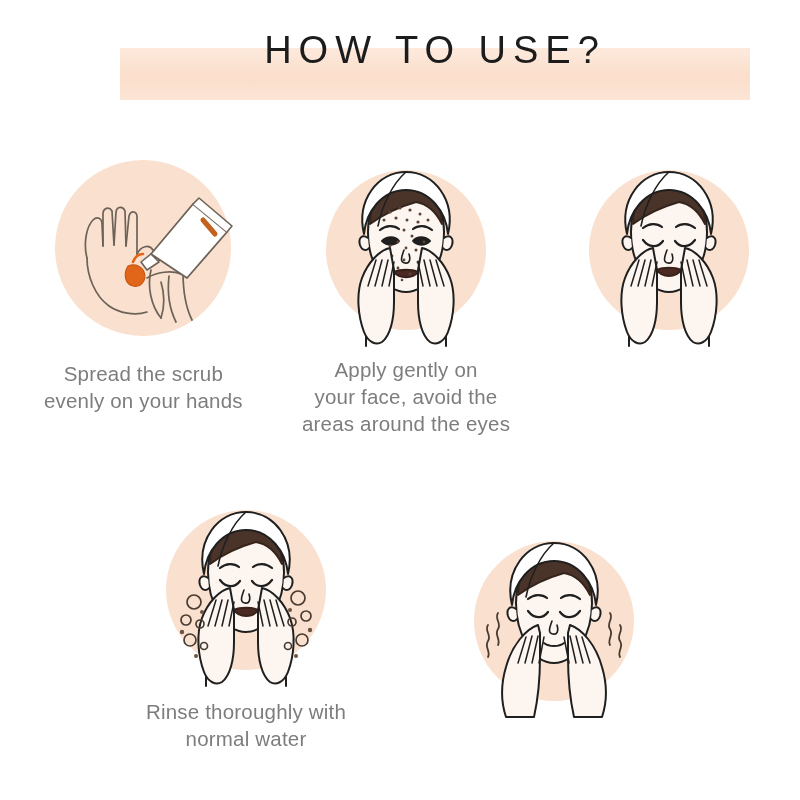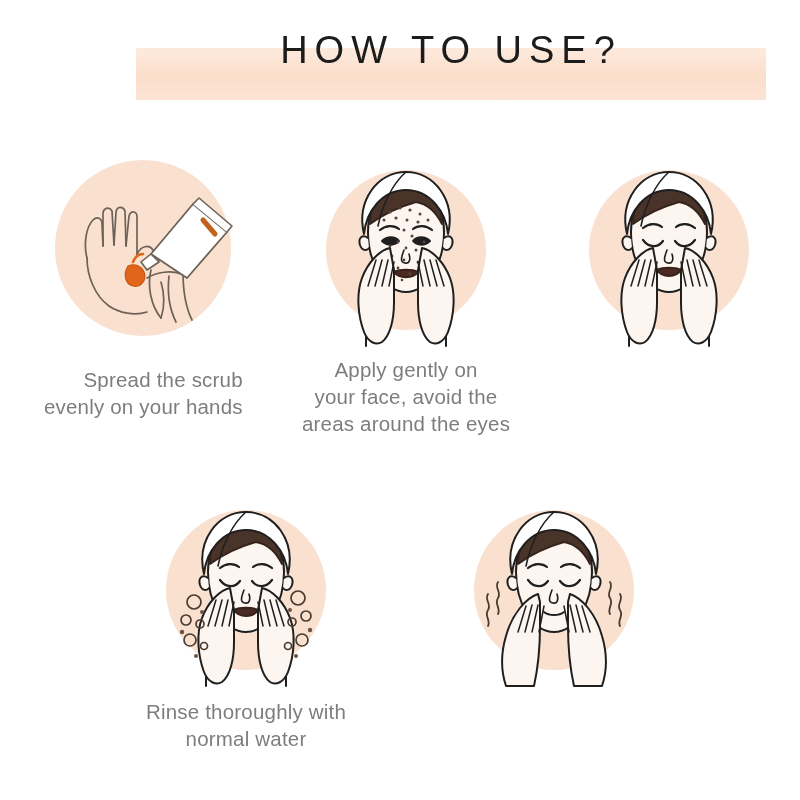--- a/index.html
+++ b/index.html
@@ -9,21 +9,21 @@
     background:#ffffff;
     font-family:"Liberation Sans", sans-serif;
     overflow:hidden;
     position:relative;
   }
   .page{position:relative;width:800px;height:800px;}
 
   
   .title-wrap{
     position:absolute;
-    left:136px; top:48px;
+    left:120px; top:48px;
     width:630px; height:52px;
   }
   .title-band{
     position:absolute;inset:0;
     background:linear-gradient(180deg,#fdeadd 0%,#fbdecb 55%,#fce4d6 100%);
     border-radius:1px;
   }
   .title-text{
     position:absolute;
     left:0; right:0; top:-17px;
@@ -57,25 +57,25 @@
     color:#7d7d7d;
     font-size:20.5px;
     line-height:1.32;
     letter-spacing:.2px;
     white-space:pre-line;
   }
   .cap-wide{max-width:270px;}
 
   
   .row-top .p1{margin-left:12px;}
-  .row-top .p1 .caption{margin-top:16px;text-align:right;}
+  .row-top .p1 .caption{margin-top:10px;}
   .row-top .p2 .caption{margin-top:6px;text-align:center;}
   .row-top .p3 .caption{margin-top:6px;}
   .row-bottom{justify-content:center;gap:108px;padding-left:0;}
-  .row-bottom .panel{flex:0 0 auto;}
+  .row-bottom .panel{flex:0 0 auto;justify-content:center;}
   .row-bottom .caption{margin-top:8px;}
 </style>
 </head>
 <body>
 
 <div class="page">
 
   <div class="title-wrap">
     <div class="title-band"></div>
     <div class="title-text">HOW TO USE?</div>

